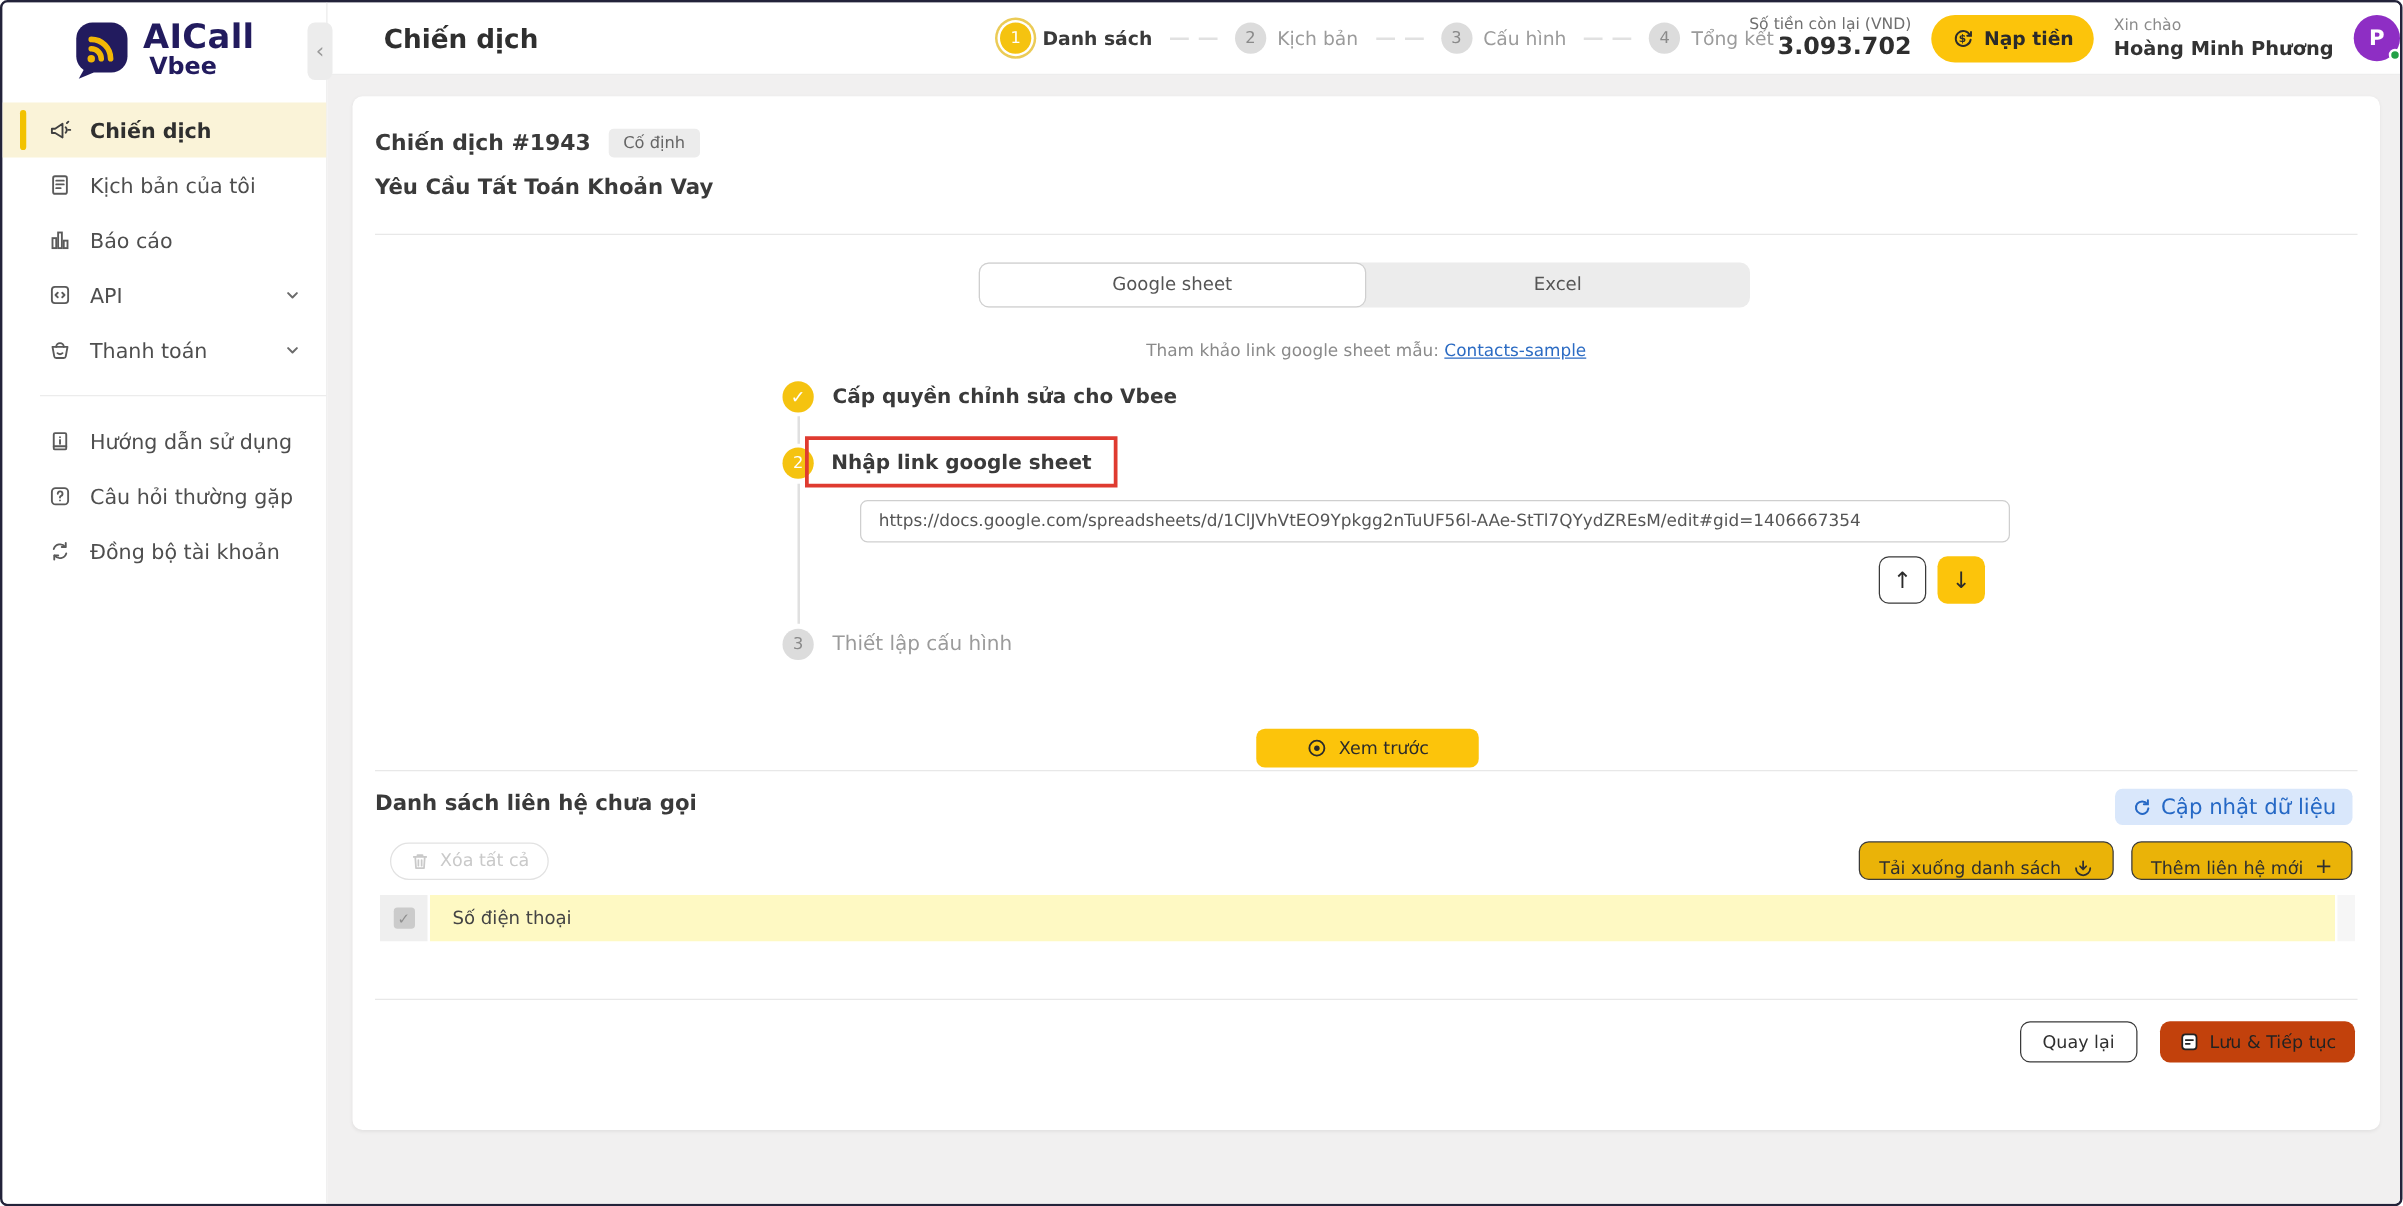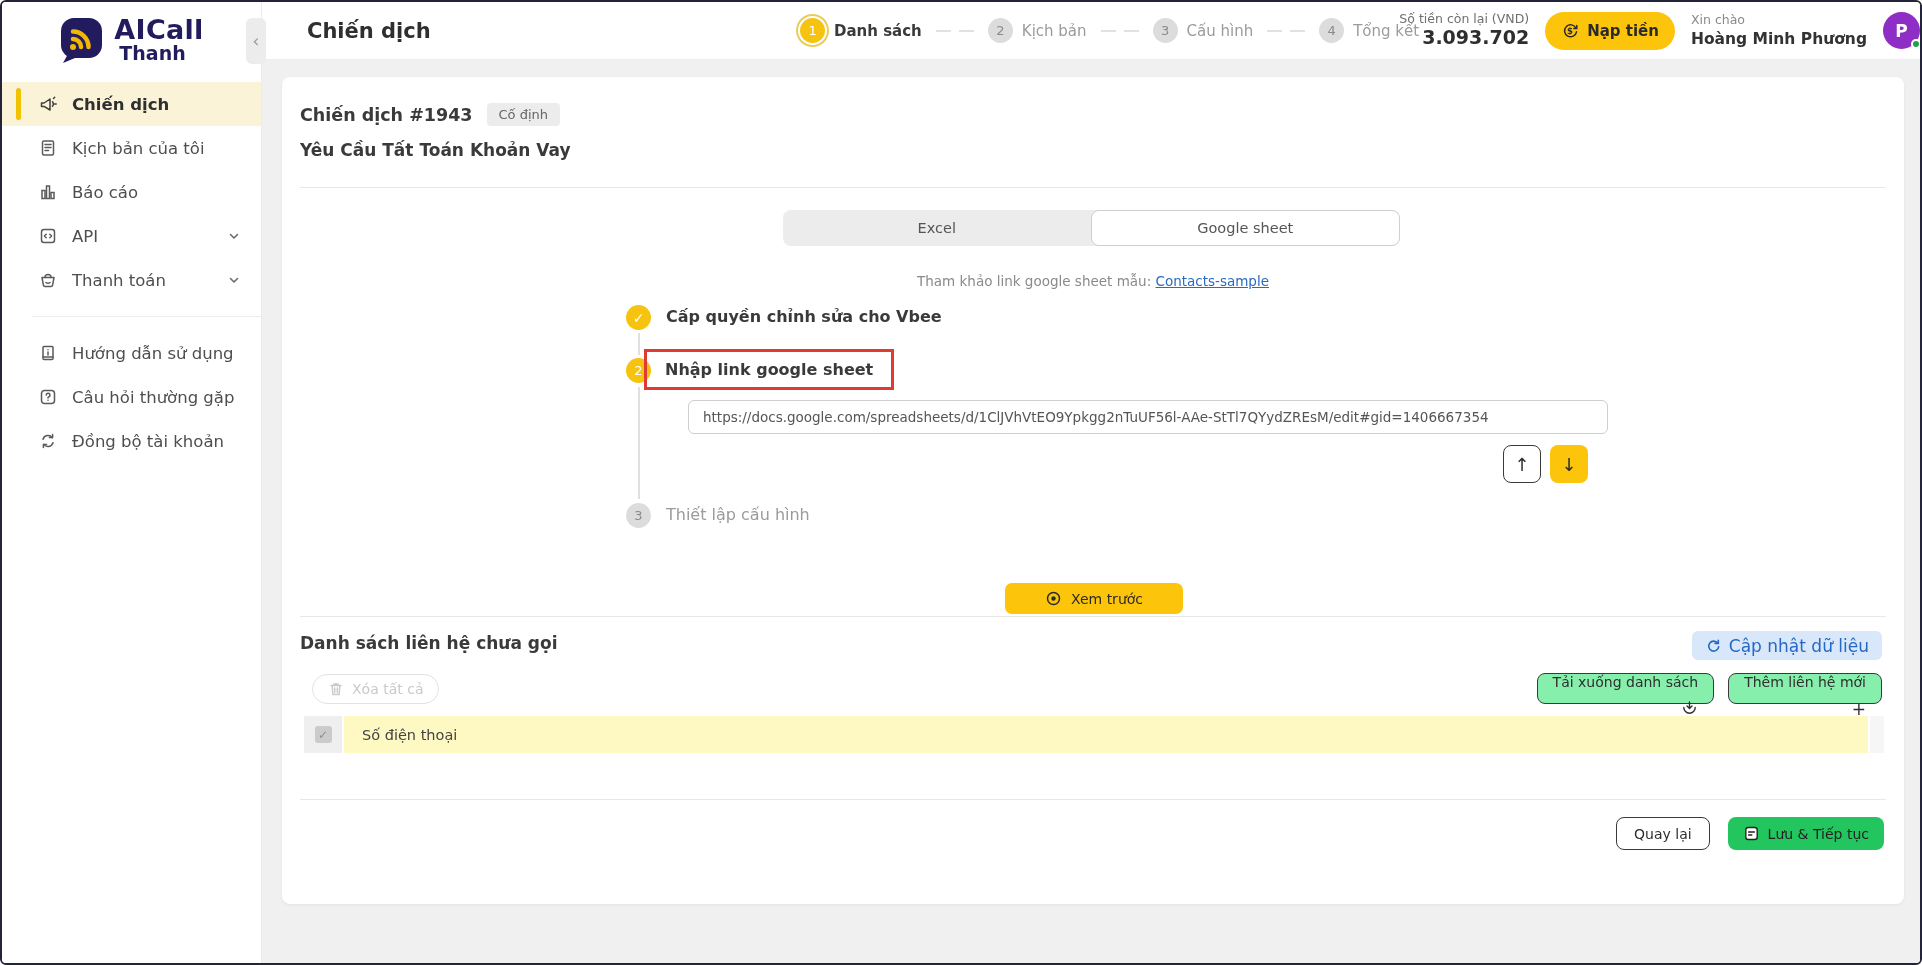--- a/index.html
+++ b/index.html
@@ -74,48 +74,48 @@
   .sheet-input { position:absolute; left:406px; top:323px; width:920px; height:34px; border:1px solid #cfcfcf; border-radius:6px; padding:0 14px; font-size:13.5px; color:#555; font-family:inherit; outline:none; }
   .move-btn { position:absolute; top:368px; width:38px; height:38px; border-radius:8px; display:flex; align-items:center; justify-content:center; font-size:18px; color:#2b2b2b; cursor:pointer; font-family:inherit; }
   .move-up { left:1221px; background:#fff; border:1.6px solid #3a3a3a; }
   .move-down { left:1268px; background:#FCC40B; border:none; }
   .preview-btn { position:absolute; left:723px; top:486px; width:178px; height:31px; background:#FCC40B; border:none; border-radius:7px; display:flex; align-items:center; justify-content:center; gap:9px; font-size:14px; color:#2b2b2b; cursor:pointer; font-family:inherit;margin-top:20px; }
   
   .section-title { position:absolute; left:18px; top:556px; font-size:17px; font-weight:700; color:#3a3a3a; }
   .refresh-btn { position:absolute; right:22px; top:554px; height:29px; background:#D9E7FB; border:none; border-radius:6px; display:flex; align-items:center; gap:8px; padding:0 13px; font-size:17px; color:#2568C5; cursor:pointer; font-family:inherit; }
   .delete-btn { position:absolute; left:30px; top:597px; height:30px; border:1px solid #e2e2e2; background:#fff; border-radius:15px; display:flex; align-items:center; gap:8px; padding:0 15px; font-size:14px; color:#c9c9c9; font-family:inherit; cursor:default; }
   .right-btn-row { position:absolute; right:22px; top:596px; display:flex; gap:14px; }
-  .outline-btn { height:31px; border:1px solid #3a3a3a; background:#86efac; border-radius:8px; display:flex; align-items:flex-end; gap:9px; padding:0 15px; font-size:14px; color:#2f2f2f; cursor:pointer; font-family:inherit;flex-direction:column; }
+  .outline-btn { height:31px; border:1px solid #3a3a3a; background:#eab308; border-radius:8px; display:flex; align-items:flex-end; gap:9px; padding:0 15px; font-size:14px; color:#2f2f2f; cursor:pointer; font-family:inherit; }
   .table-header { position:absolute; left:22px; right:20px; top:639px; height:37px; display:flex; }
   .th-check-cell { width:38px; background:#efefef; display:flex; align-items:center; justify-content:center; margin-right:2px; }
   .checkbox { width:17px; height:17px; background:#cbcbcb; border-radius:3px; display:flex; align-items:center; justify-content:center; font-size:12px; color:#8f8f8f; }
   .th-main-cell { flex:1; background:#fef9c3; display:flex; align-items:center; padding-left:18px; font-size:14.5px; color:#444; margin-right:2px; }
   .th-spacer { width:14px; background:#f6f6f6; }
   .footer-row { position:absolute; right:20px; top:740px; display:flex; gap:18px; }
   .back-btn { height:33px; border:1px solid #3a3a3a; background:#fff; border-radius:8px; padding:0 17px; font-size:14px; color:#2f2f2f; cursor:pointer; font-family:inherit; display:flex; align-items:center; }
-  .save-btn { height:33px; border:none; background:#22c55e; border-radius:8px; padding:0 15px; font-size:14px; color:#222; cursor:pointer; font-family:inherit; display:flex; align-items:center; gap:8px; }
+  .save-btn { height:33px; border:none; background:#c2410c; border-radius:8px; padding:0 15px; font-size:14px; color:#222; cursor:pointer; font-family:inherit; display:flex; align-items:center; gap:8px; }
   svg { display:block; }
 </style>
 </head>
 <body>
 
 <div class="sidebar">
   <div class="logo-wrap">
     <span>
       <svg width="46" height="48" viewBox="0 0 46 48">
         <rect x="2" y="2" width="41" height="40" rx="13" fill="#221B5E"></rect>
         <path d="M9 38 L4 47 L16 42 Z" fill="#221B5E"></path>
         <circle cx="14" cy="31" r="3" fill="#F2B705"></circle>
         <path d="M14 23 a8 8 0 0 1 8 8" stroke="#F2B705" stroke-width="4.5" fill="none" stroke-linecap="round"></path>
         <path d="M14 15.5 a15.5 15.5 0 0 1 15.5 15.5" stroke="#F2B705" stroke-width="4.5" fill="none" stroke-linecap="round"></path>
       </svg>
     </span>
     <div class="brand-text">
       <div class="brand-line1">AICall</div>
-      <div class="brand-line2">Thanh</div>
+      <div class="brand-line2">Vbee</div>
     </div>
   </div>
 
   <div class="nav">
     <div class="nav-item active">
       <span>
         <svg width="20" height="20" viewBox="0 0 20 20" fill="none" stroke="#3f3f3f" stroke-width="1.5" stroke-linejoin="round" stroke-linecap="round">
           <path d="M3.5 9v3.4h2.6l5.9 3.6V5L6.1 9z"></path>
           <path d="M14.5 7.8c1.2 1 1.2 3.4 0 4.4"></path>
           <path d="M15.5 4.5l1.2-1.2M16.5 9.9h1.7"></path>
@@ -277,22 +277,22 @@
 
     <div class="camp-title-row">
       <span class="camp-title">Chiến dịch #1943</span>
       <span class="camp-badge">Cố định</span>
     </div>
     <div class="camp-subtitle">Yêu Cầu Tất Toán Khoản Vay</div>
 
     <div class="divider divider-1"></div>
 
     <div class="tab-group">
+      <div class="tab selected">Google sheet</div>
       <div class="tab">Excel</div>
-      <div class="tab selected">Google sheet</div>
     </div>
 
     <div class="sample-hint">
       <span>Tham khảo link google sheet mẫu:</span>
       <a>Contacts-sample</a>
     </div>
 
     <div class="flow-circle done" style="top:228px;">
       <span class="flow-check">✓</span>
     </div>

